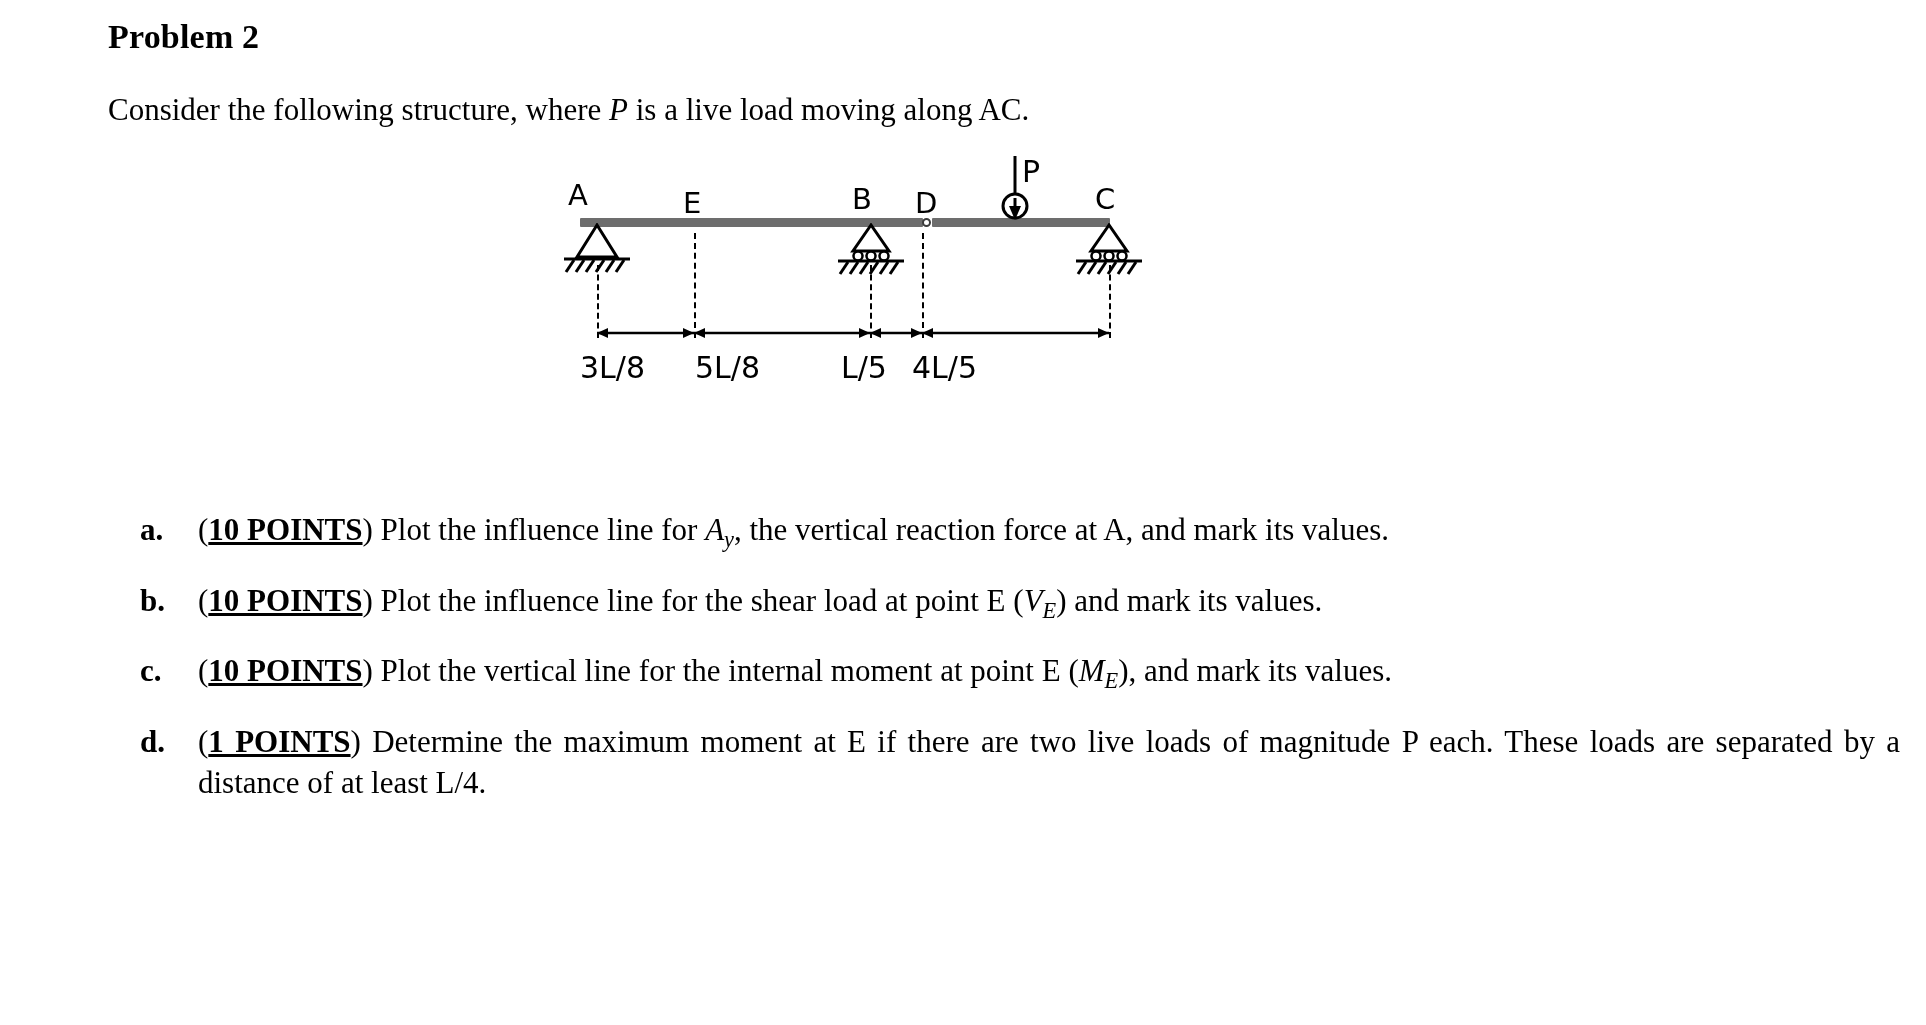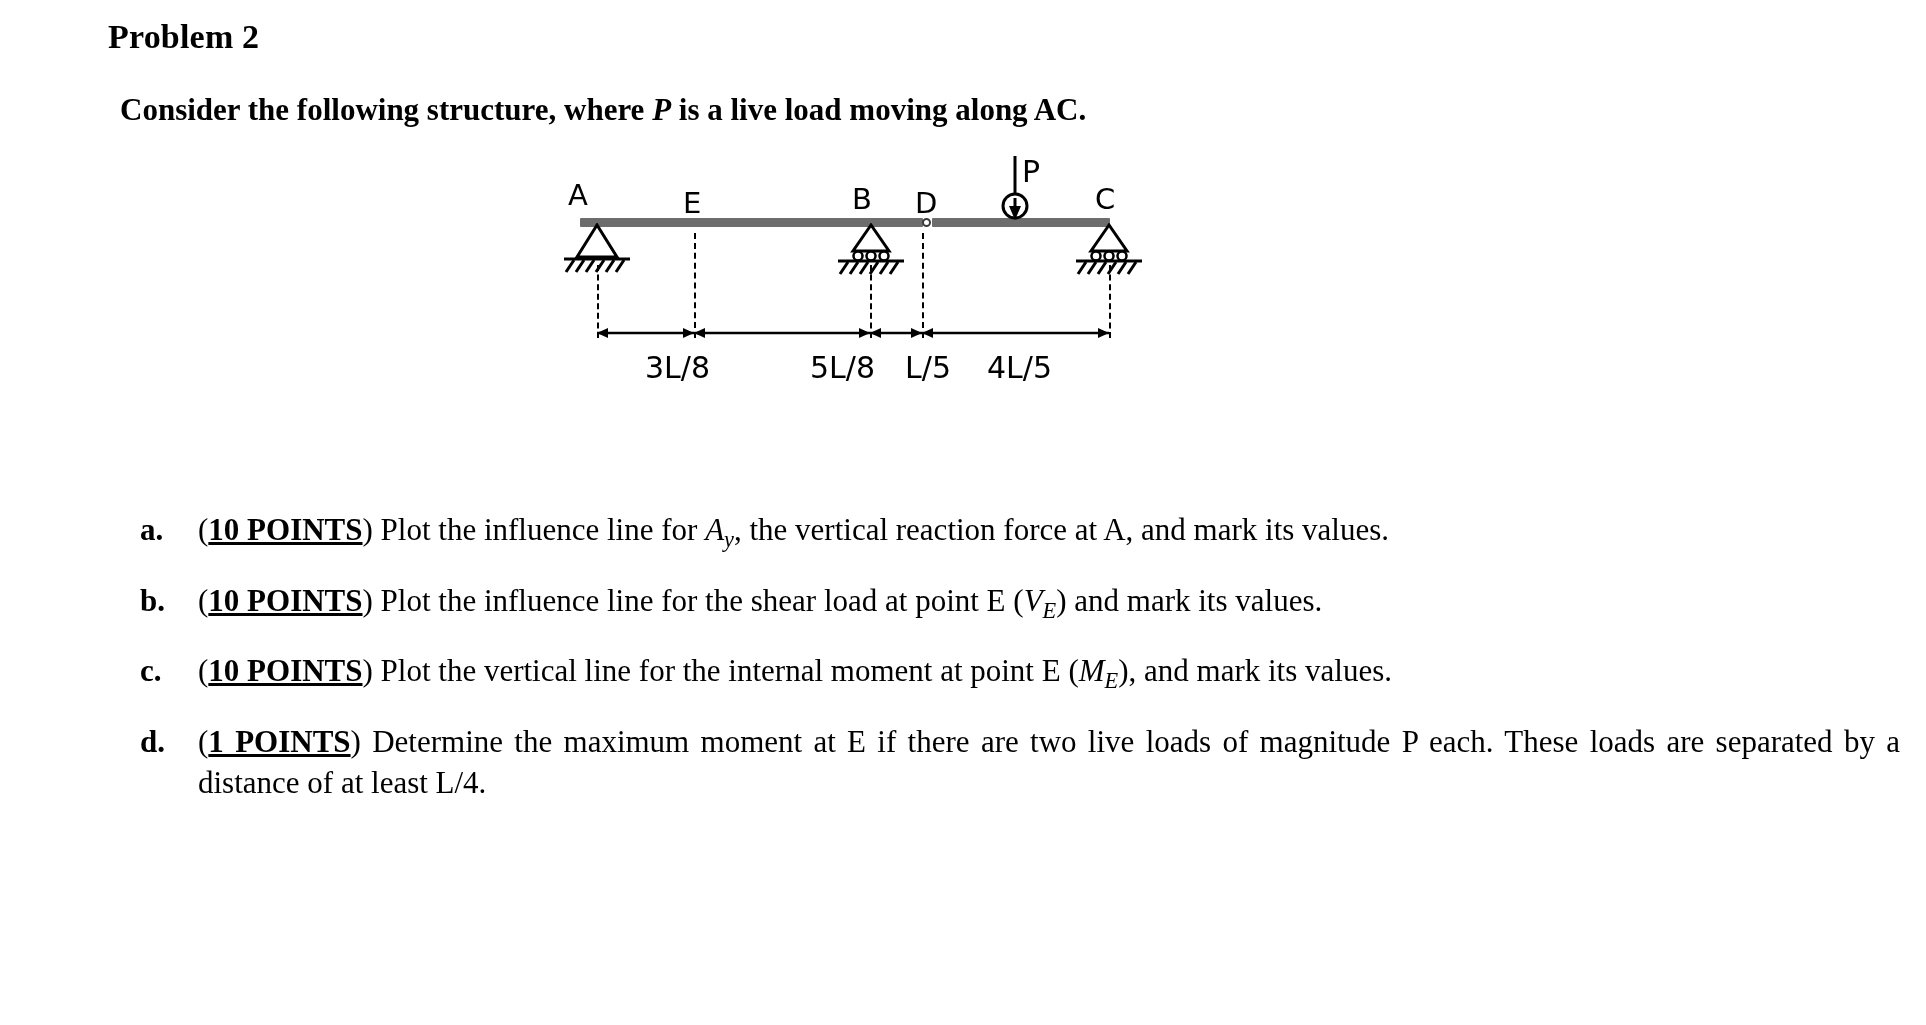--- a/index.html
+++ b/index.html
@@ -25,24 +25,23 @@
   .problem-title {
     position: absolute;
     left: 108px;
     top: 18px;
     font-size: 34px;
     font-weight: bold;
     letter-spacing: 0.2px;
   }
   .intro {
     position: absolute;
-    left: 120px;
+    left: 108px;
     top: 92px;
     font-size: 31px;
-    font-weight: bold;
   }
   .intro .math {
     font-family: "Liberation Serif", serif;
     font-style: italic;
   }
 
   
   .figure {
     position: absolute;
     left: 560px;
@@ -73,21 +72,21 @@
   }
   .dashline {
     position: absolute;
     width: 0;
     border-left: 2px dashed #000;
   }
   .dim-label {
     position: absolute;
     font-family: "DejaVu Sans", sans-serif;
     font-size: 30px;
-    text-align: right;
+    text-align: left;
   }
   .load-label {
     position: absolute;
     font-family: "DejaVu Sans", sans-serif;
     font-size: 30px;
   }
 
   
   .qlist {
     position: absolute;

